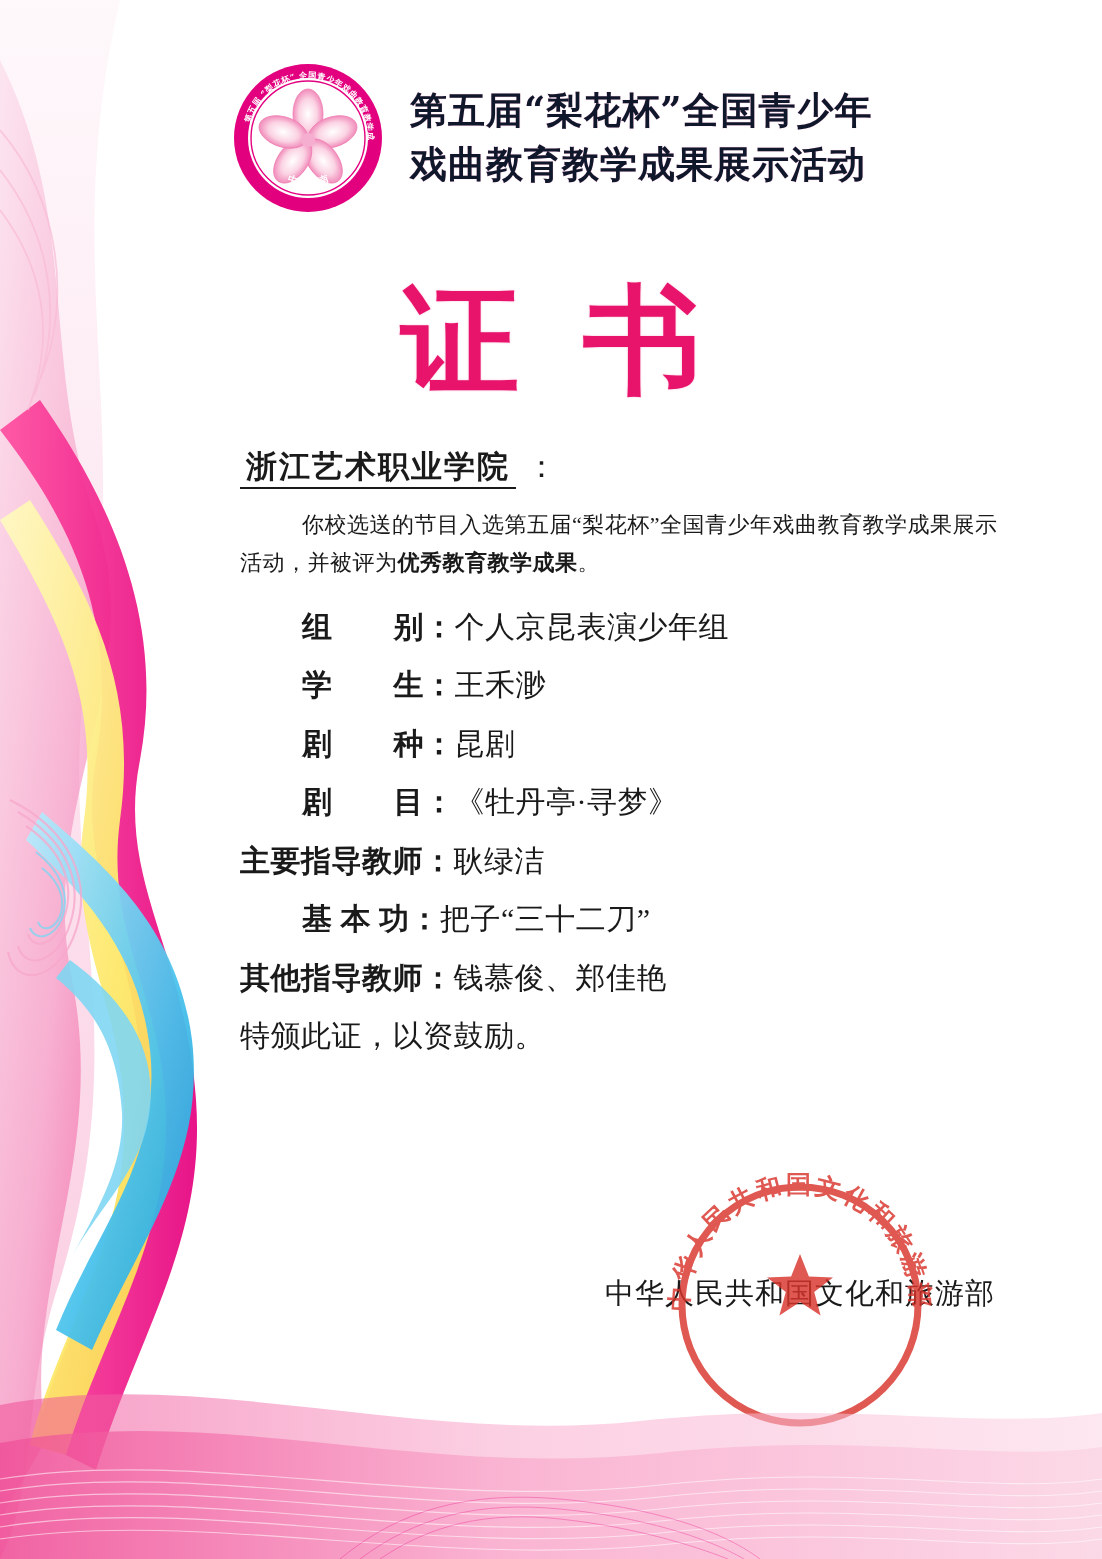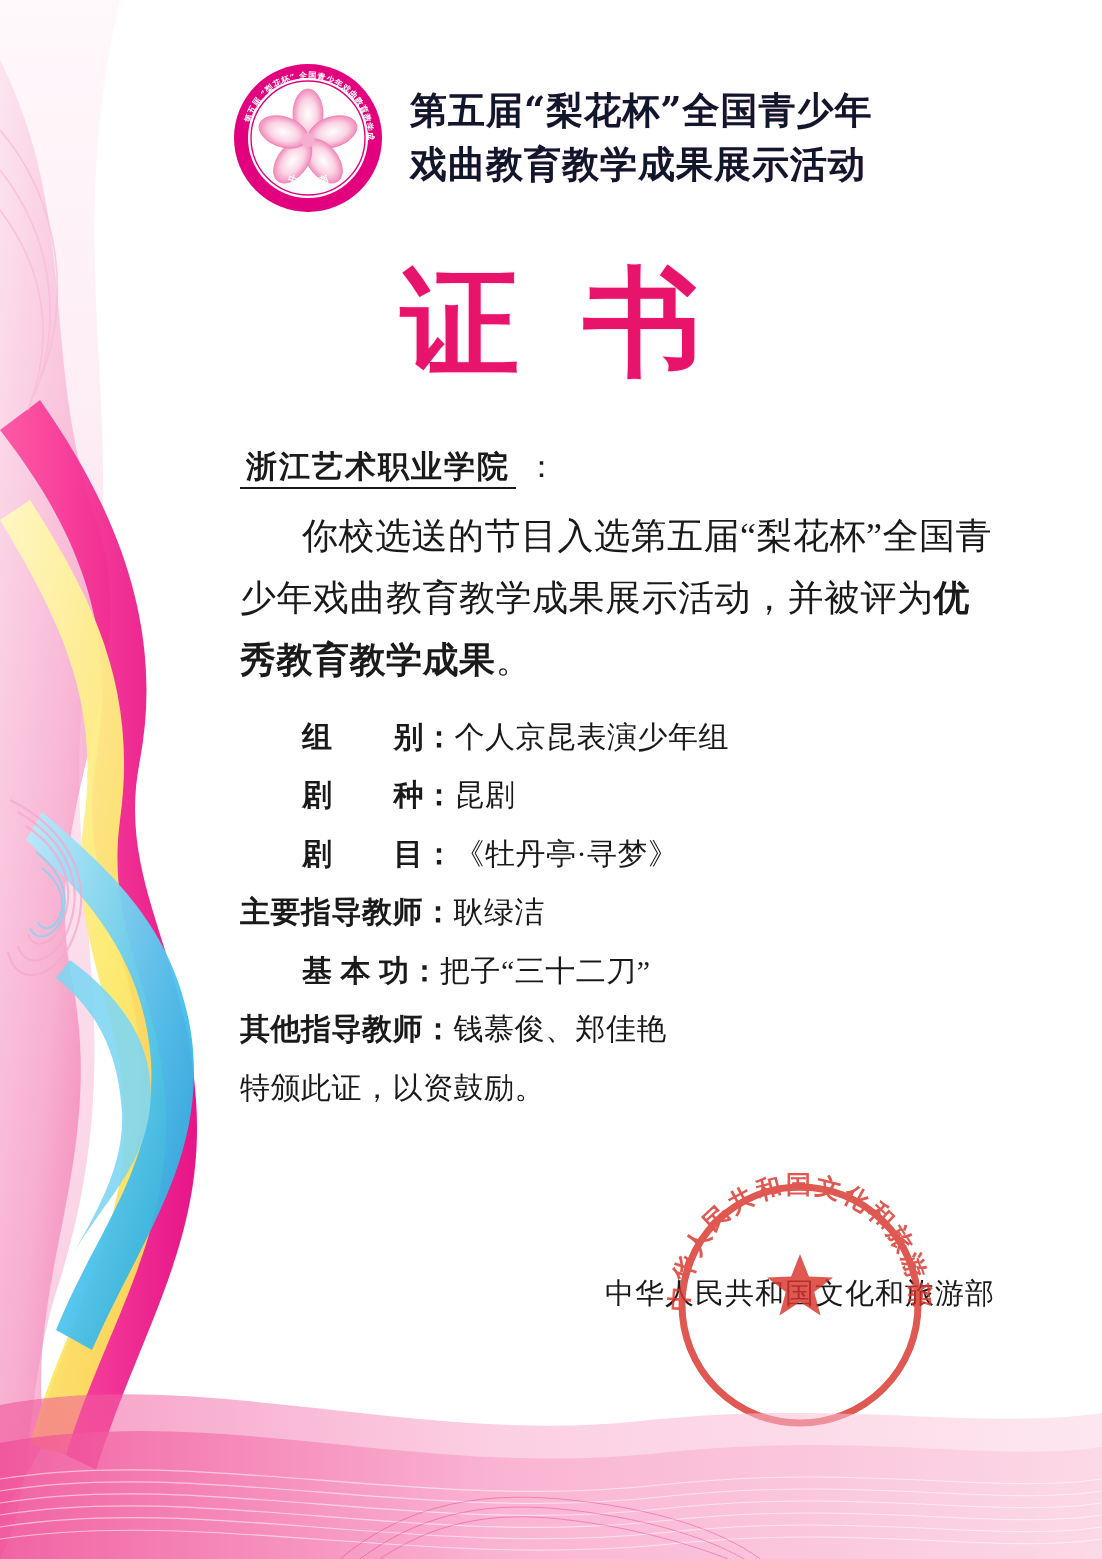--- a/index.html
+++ b/index.html
@@ -63,21 +63,21 @@
     font-size: 37px;
     line-height: 1.45;
     letter-spacing: 1px;
     white-space: pre-line;
     text-shadow: 0 0 1px rgba(227,0,127,0.35);
   }
 
   
   .main-title {
     position: absolute;
-    top: 248px;
+    top: 266px;
     left: 0;
     width: 1102px;
     text-align: center;
     color: #e8136b;
     font-family: "DejaVu Serif", "Liberation Serif", serif;
     font-weight: bold;
     font-size: 118px;
     letter-spacing: 64px;
     text-indent: 64px;
     line-height: 1.25;
@@ -102,21 +102,21 @@
   .recipient-name {
     font-weight: bold;
     border-bottom: 2px solid #1a1a1a;
     padding: 0 6px 3px 6px;
     letter-spacing: 2px;
   }
   .recipient-colon { margin-left: 10px; }
 
   .paragraph {
     text-indent: 62px;
-    font-size: 36px;
+    font-size: 22px;
     line-height: 1.72;
     letter-spacing: 0.5px;
     margin-bottom: 16px;
     font-family: Liberation Serif, serif;
   }
   .paragraph b { font-weight: bold; }
 
   .fields {
     margin-top: 6px;
     padding-left: 62px;
@@ -279,20 +279,23 @@
 
     <div class="paragraph">
       <span>你校选送的节目入选第五届“梨花杯”全国青少年戏曲教育教学成果展示活动，并被评为</span><b>优秀教育教学成果</b><span>。</span>
     </div>
 
     <div class="fields">
       <div class="field-row">
         <span class="field-label">组　　别：</span><span>个人京昆表演少年组</span>
       </div>
       <div class="field-row">
+        <span class="field-label">学　　生：</span><span>王禾渺</span>
+      </div>
+      <div class="field-row">
         <span class="field-label">剧　　种：</span><span>昆剧</span>
       </div>
       <div class="field-row">
         <span class="field-label">剧　　目：</span><span>《牡丹亭·寻梦》</span>
       </div>
       <div class="field-row wide" style="margin-left:-62px;">
         <span class="field-label">主要指导教师：</span><span>耿绿洁</span>
       </div>
       <div class="field-row">
         <span class="field-label">基 本 功：</span><span>把子“三十二刀”</span>

